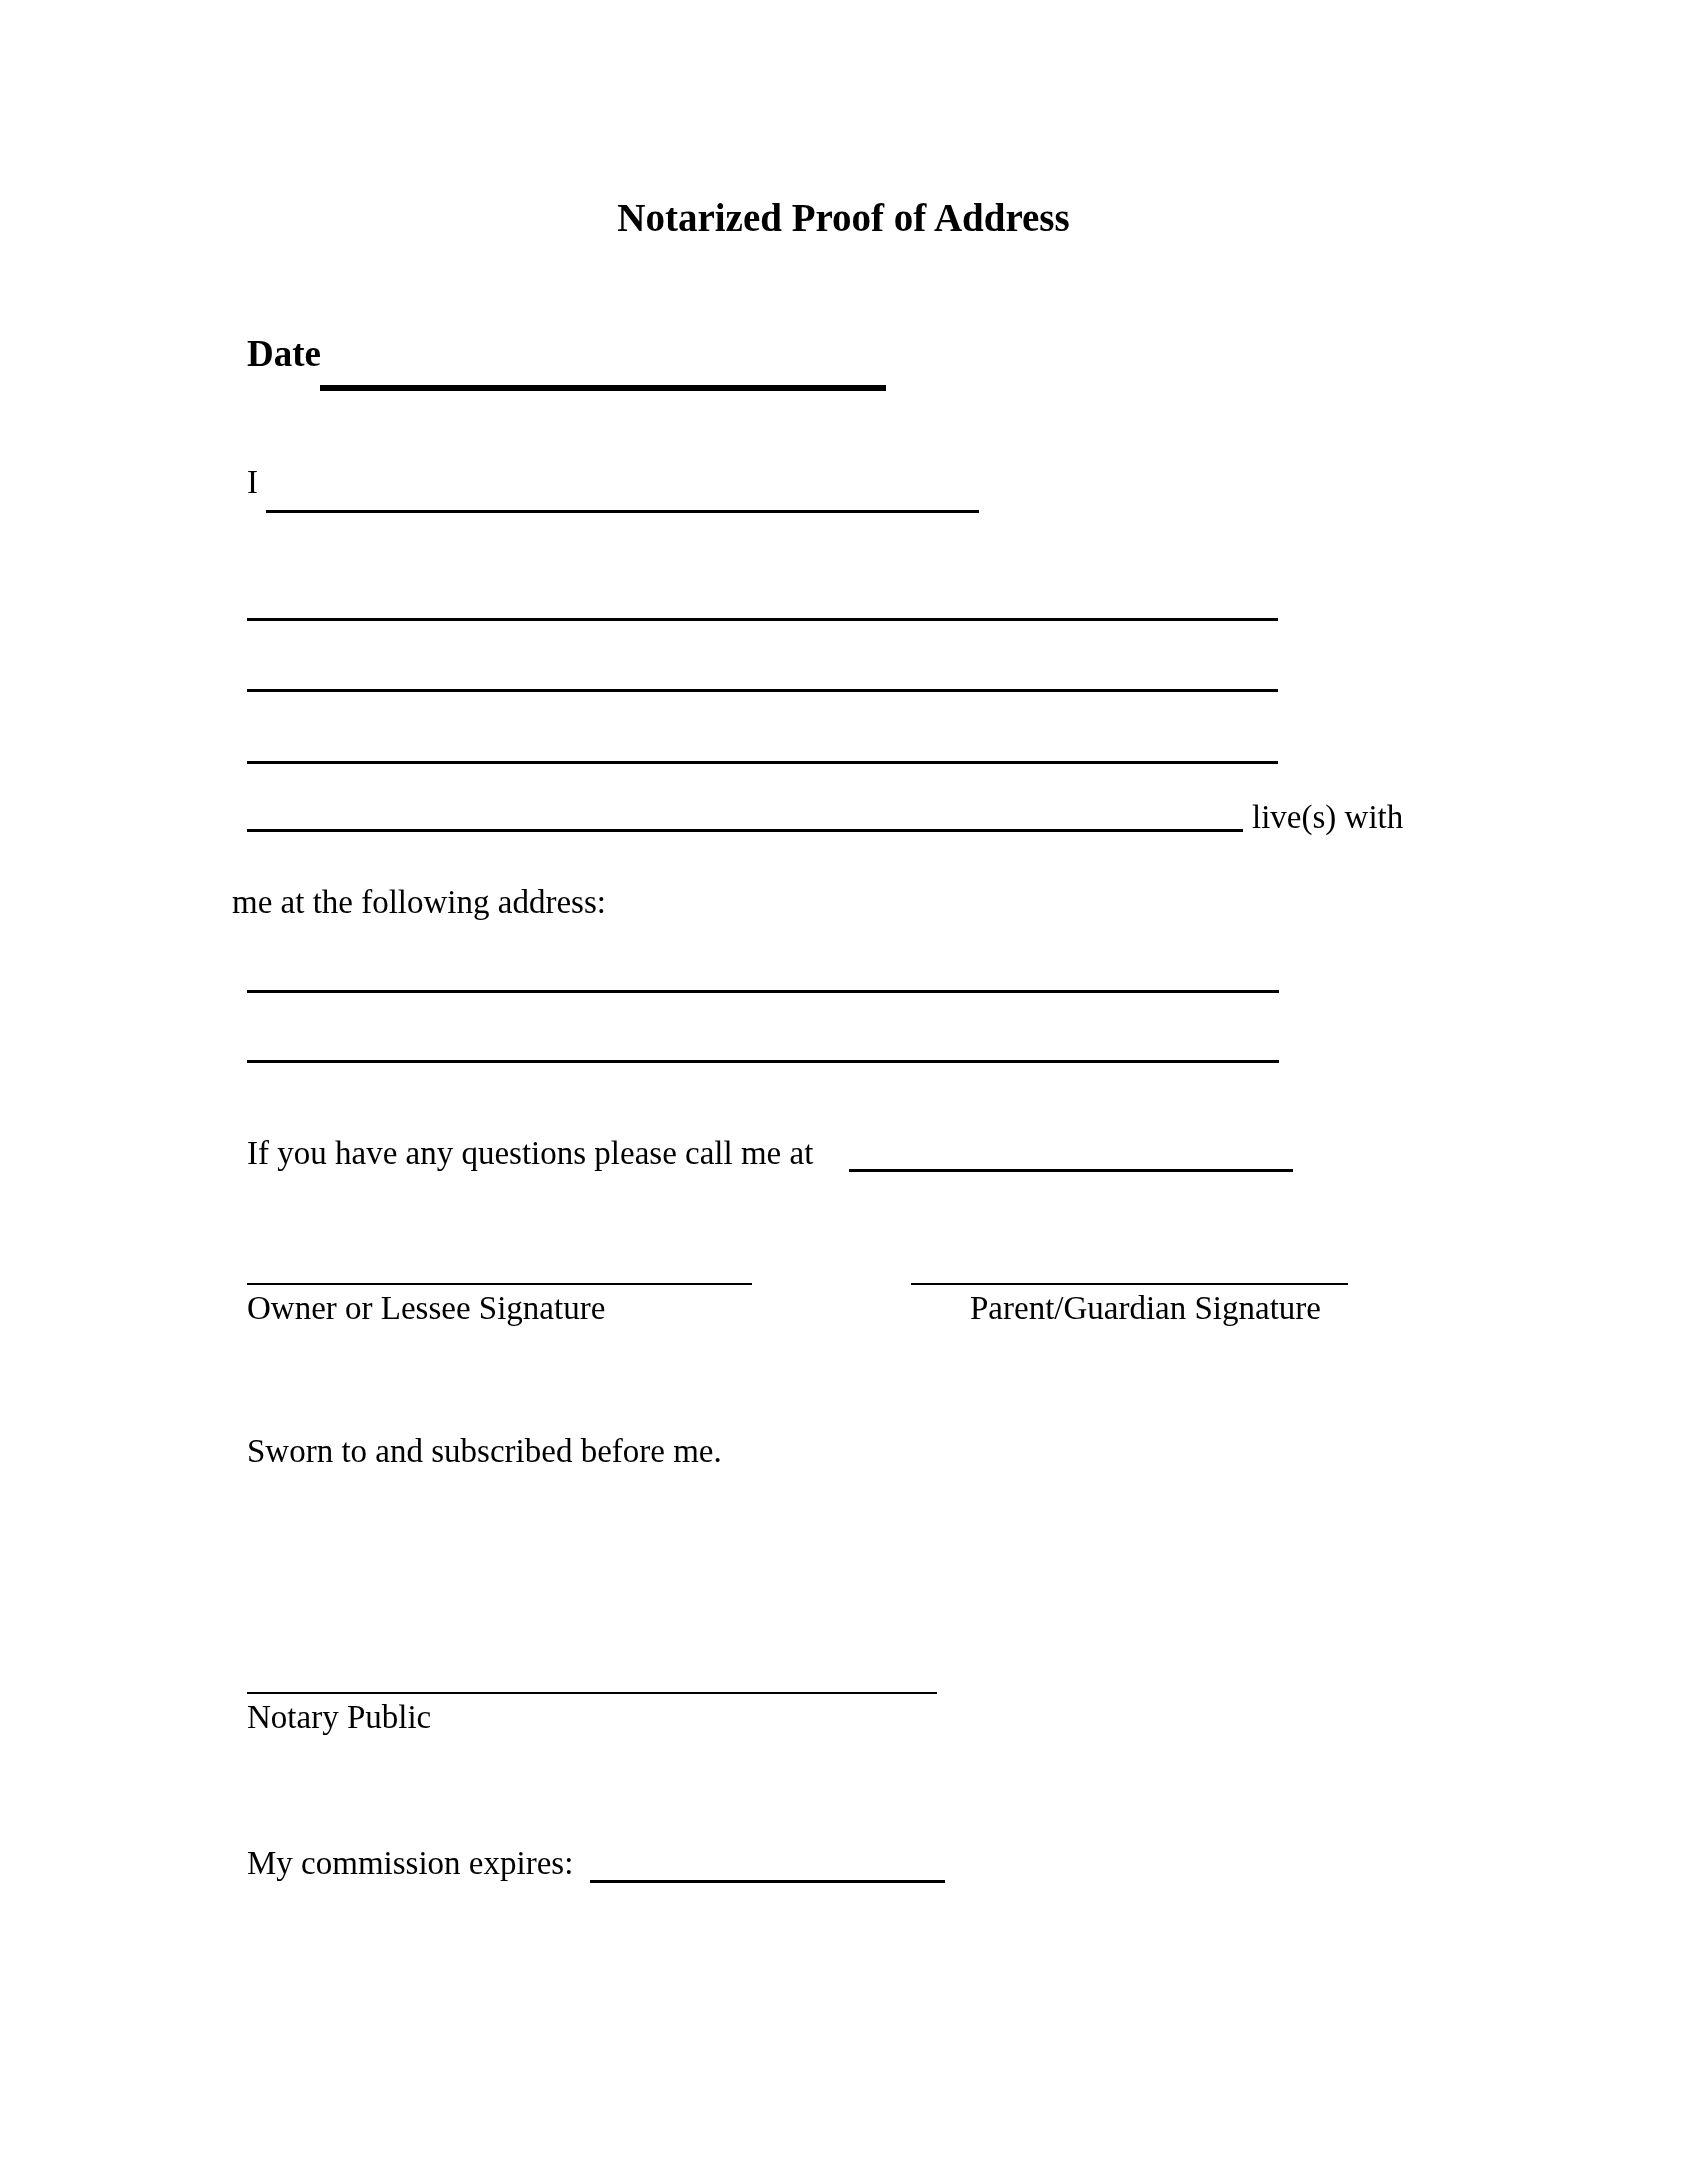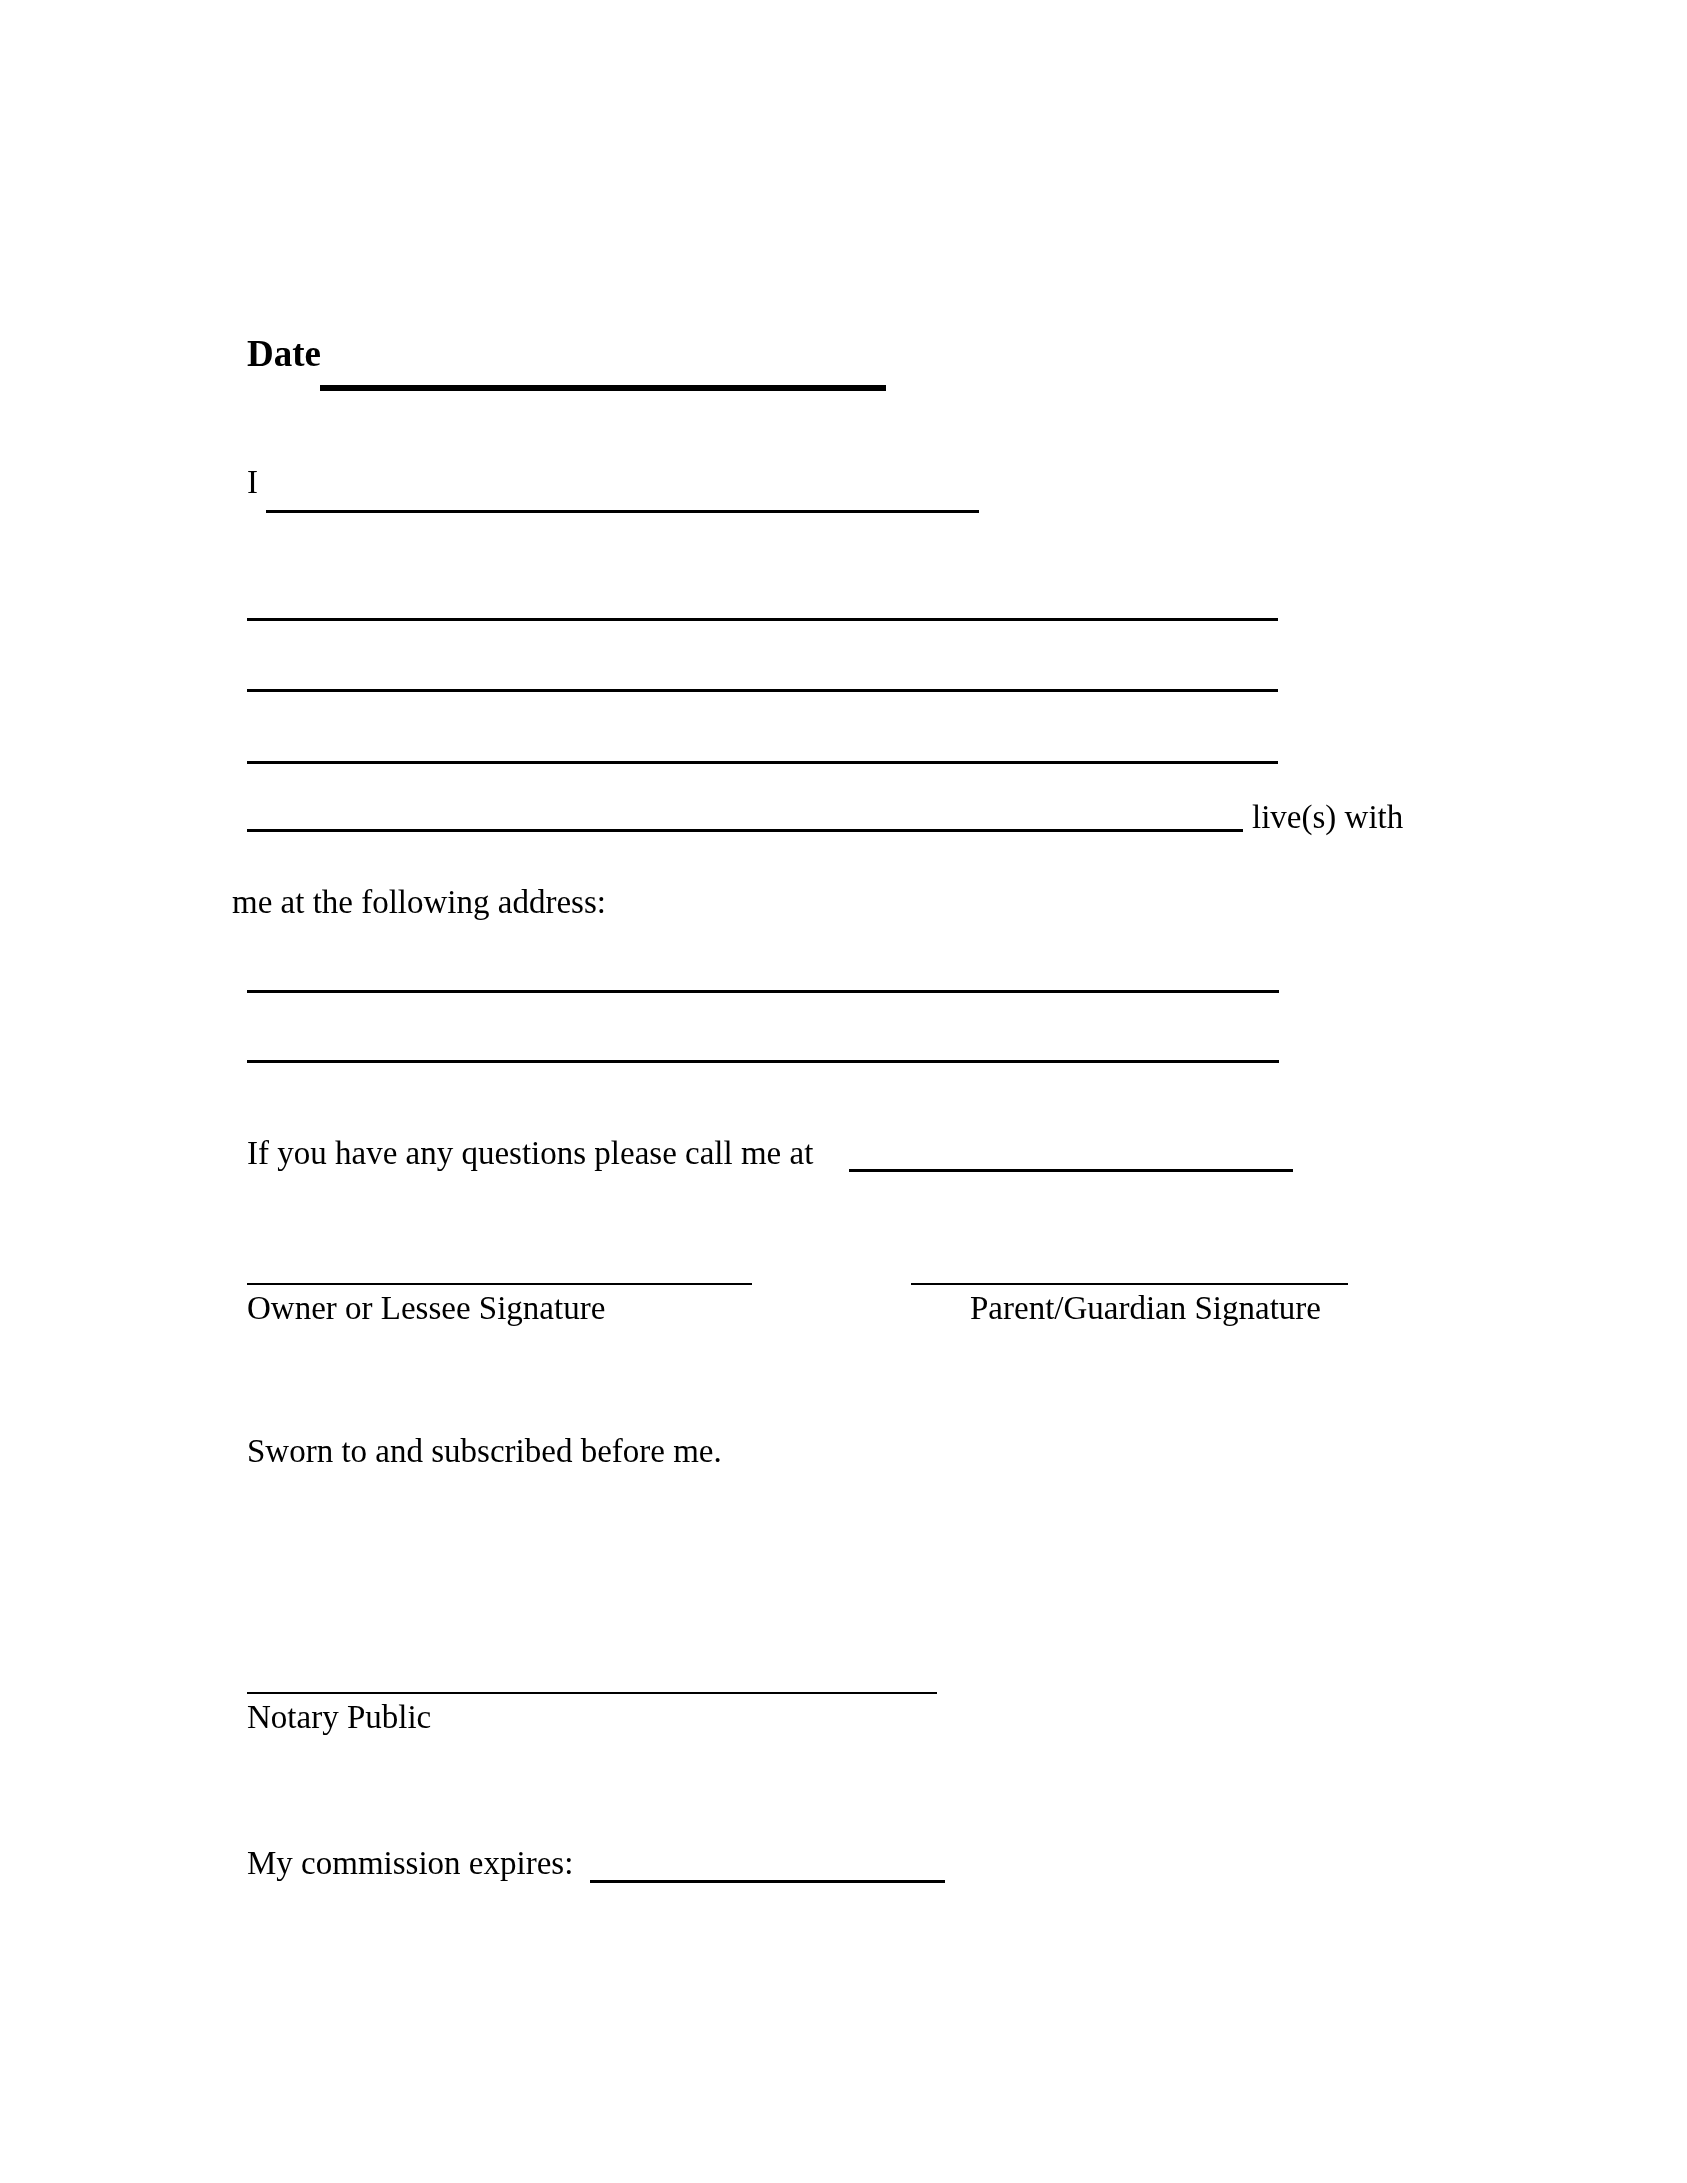--- a/index.html
+++ b/index.html
@@ -80,20 +80,21 @@
   #notary-label { left: 247px; top: 1699px; }
 
   #commission-label { left: 247px; top: 1845px; }
   #commission-line  { left: 590px; top: 1880px; width: 355px; }
 </style>
 </head>
 <body>
 
 <div class="page">
 
+  <div id="title" class="t">Notarized Proof of Address</div>
 
   <div id="date-label" class="t">Date</div>
   <div id="date-line" class="rule"></div>
 
   <div id="certify-prefix" class="t">I</div>
   <div id="certify-line" class="rule"></div>
 
   <div id="person-line-1" class="rule person-line"></div>
   <div id="person-line-2" class="rule person-line"></div>
   <div id="person-line-3" class="rule person-line"></div>

